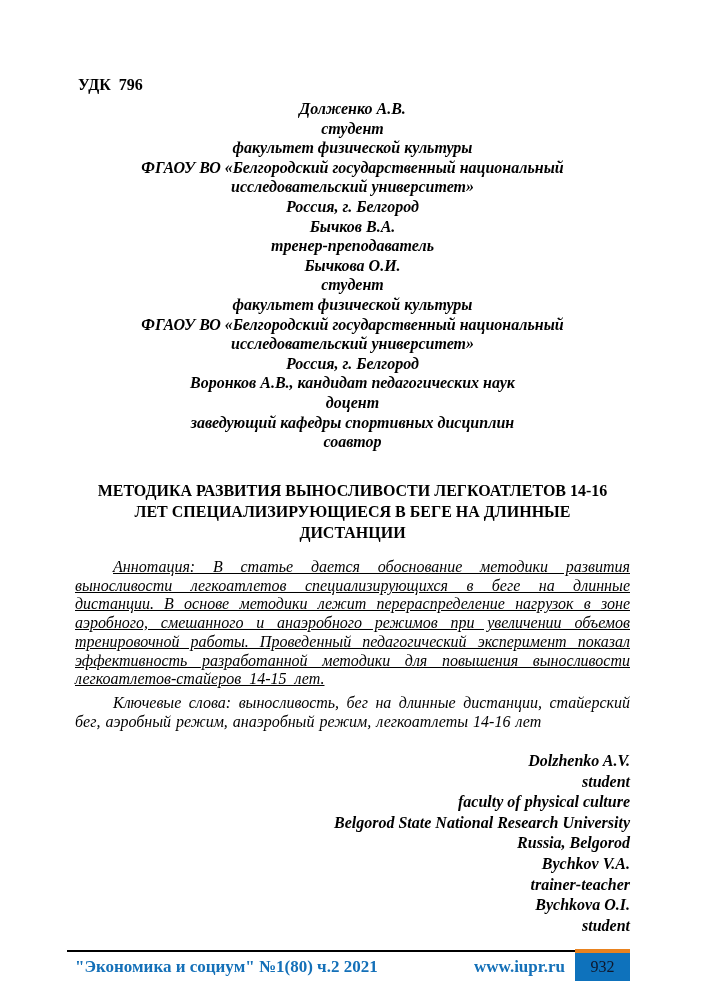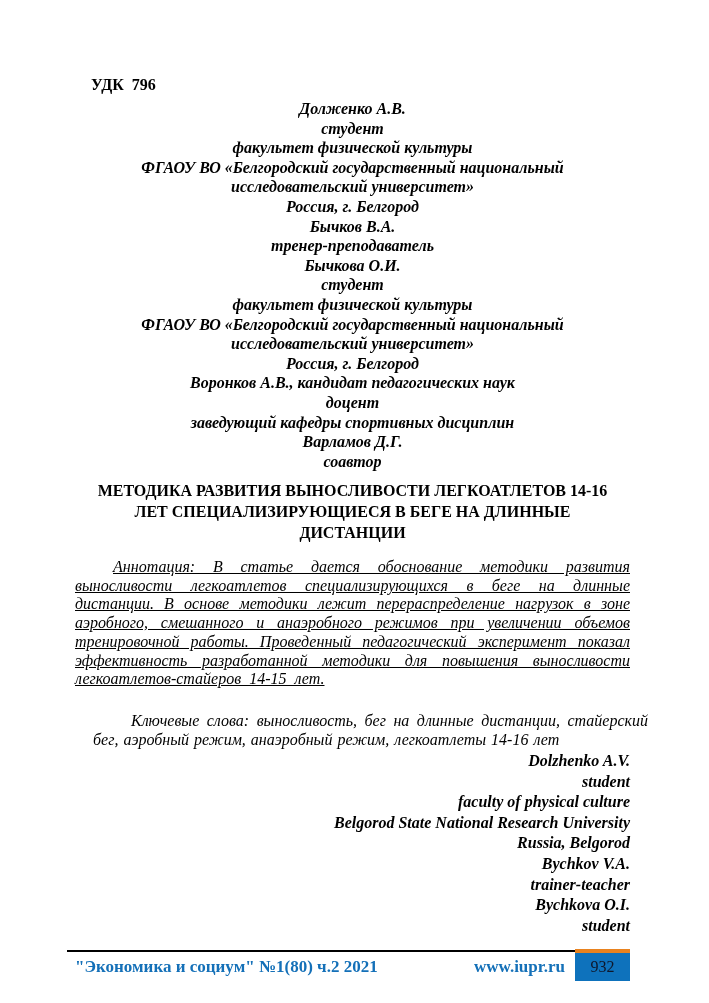--- a/index.html
+++ b/index.html
@@ -12,21 +12,21 @@
     position: relative;
     width: 709px;
     height: 1003px;
     background: #ffffff;
     overflow: hidden;
     font-family: "Liberation Serif", serif;
     color: #000000;
   }
   .udc {
     position: absolute;
-    left: 91px;
+    left: 78px;
     top: 76px;
     font-size: 16px;
     font-weight: bold;
     white-space: pre;
   }
   .authors-ru {
     position: absolute;
     left: 75px;
     top: 99px;
     width: 555px;
@@ -58,21 +58,21 @@
     line-height: 18.7px;
     text-indent: 38px;
     word-spacing: 4px;
     text-decoration: underline;
   }
   .keywords {
     position: absolute;
     left: 75px;
     top: 694px;
     width: 555px;
-    margin: 18px;
+    margin: 0;
     text-align: justify;
     font-style: italic;
     font-size: 16px;
     line-height: 18.7px;
     text-indent: 38px;
     word-spacing: 1px;
   }
   .authors-en {
     position: absolute;
     left: 75px;
@@ -143,21 +143,20 @@
     <div>тренер-преподаватель</div>
     <div>Бычкова О.И.</div>
     <div>студент</div>
     <div>факультет физической культуры</div>
     <div>ФГАОУ ВО «Белгородский государственный национальный</div>
     <div>исследовательский университет»</div>
     <div>Россия, г. Белгород</div>
     <div>Воронков А.В., кандидат педагогических наук</div>
     <div>доцент</div>
     <div>заведующий кафедры спортивных дисциплин</div>
-    <div>Варламов Д.Г.</div>
     <div>соавтор</div>
   </div>
 
   <div class="article-title">
     <div>МЕТОДИКА РАЗВИТИЯ ВЫНОСЛИВОСТИ ЛЕГКОАТЛЕТОВ 14-16</div>
     <div>ЛЕТ СПЕЦИАЛИЗИРУЮЩИЕСЯ В БЕГЕ НА ДЛИННЫЕ</div>
     <div>ДИСТАНЦИИ</div>
   </div>
 
   <p class="abstract">Аннотация: В статье дается обоснование методики развития выносливости легкоатлетов специализирующихся в беге на длинные дистанции. В основе методики лежит перераспределение нагрузок в зоне аэробного, смешанного и анаэробного режимов при увеличении объемов тренировочной работы. Проведенный педагогический эксперимент показал эффективность разработанной методики для повышения выносливости легкоатлетов-стайеров 14-15 лет.</p>

